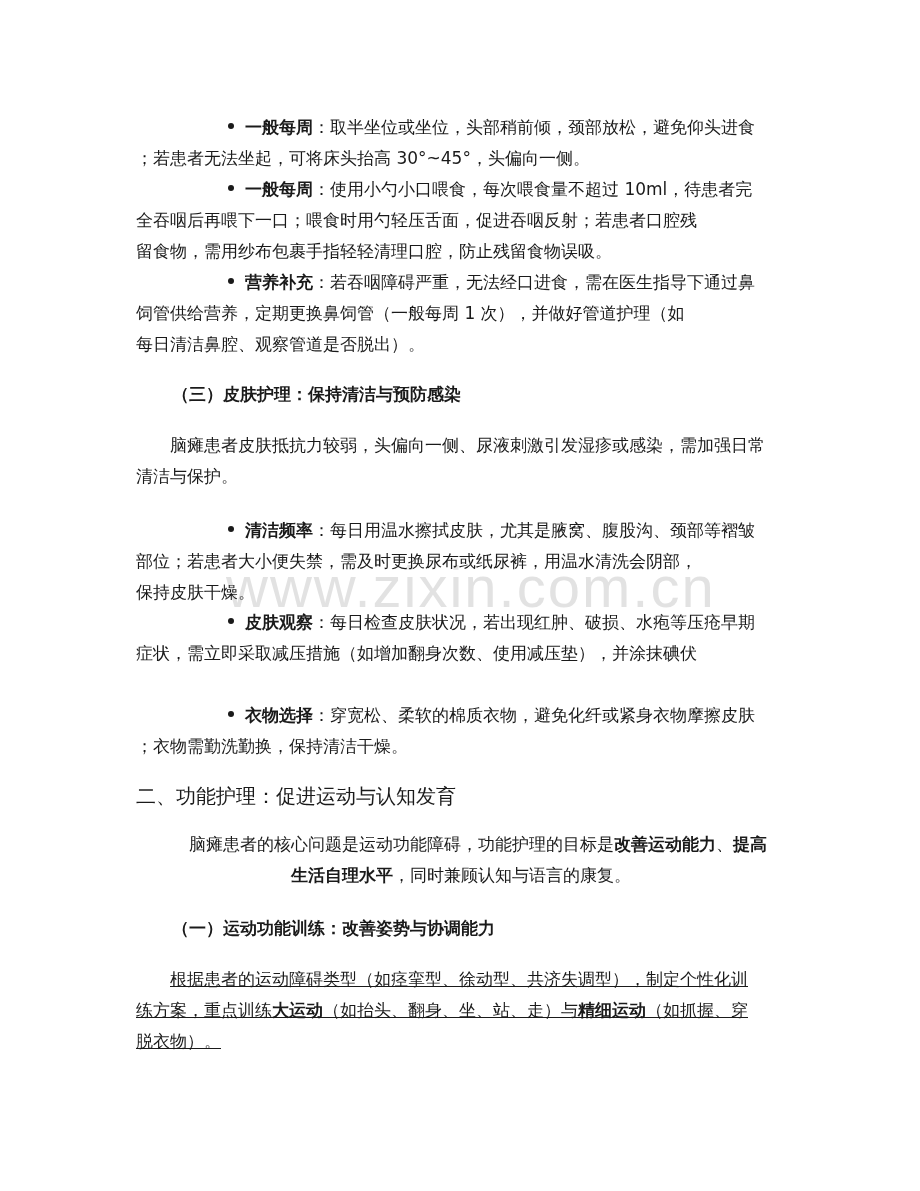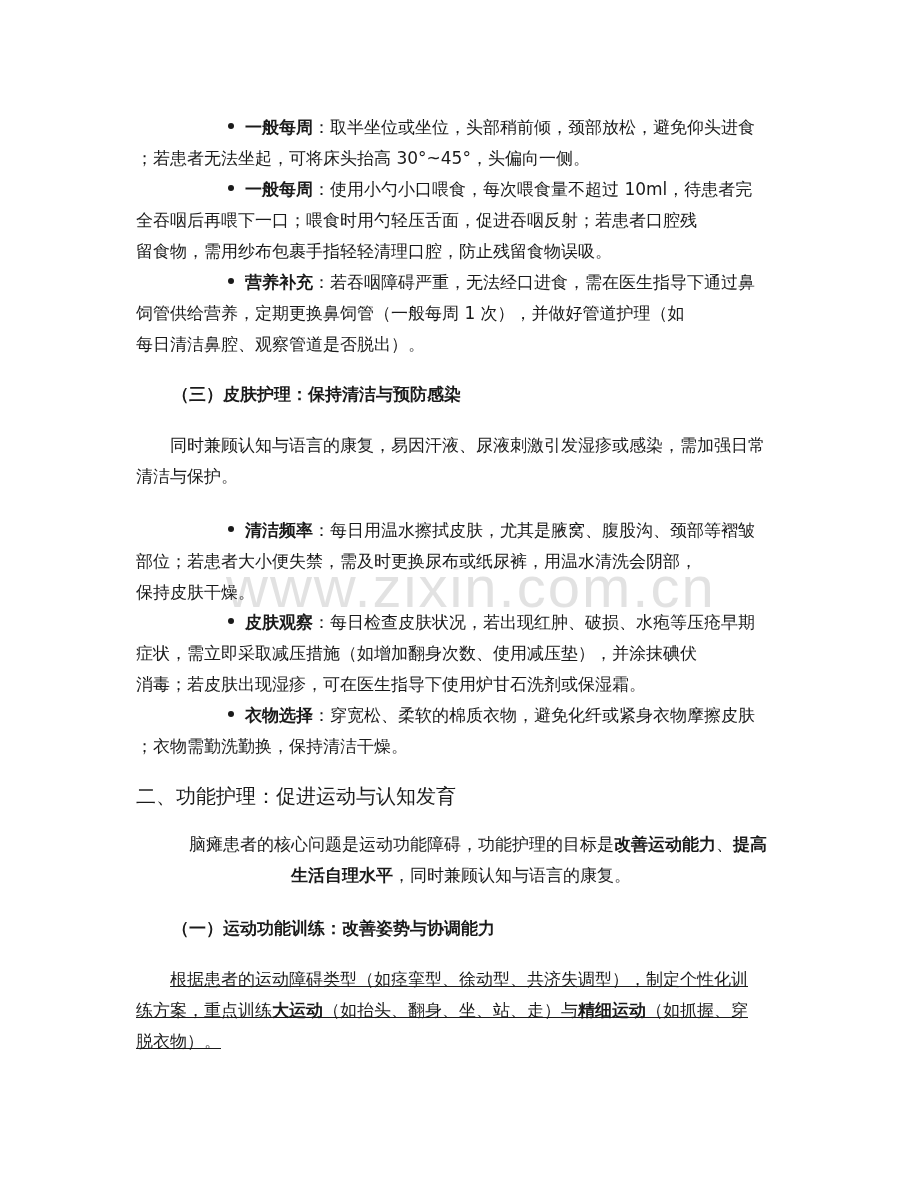--- a/index.html
+++ b/index.html
@@ -103,34 +103,33 @@
 
   <div class="block bullet-block" style="top:267px;">
     <span class="bullet-line"><span class="bullet-dot"></span><b>营养补充</b><span>：若吞咽障碍严重，无法经口进食，需在医生指导下通过鼻</span></span>
     <span class="bullet-line">饲管供给营养，定期更换鼻饲管（一般每周 1 次），并做好管道护理（如</span>
     <span class="bullet-line">每日清洁鼻腔、观察管道是否脱出）。</span>
   </div>
 
   <div class="sub-heading" style="top:379px;">（三）皮肤护理：保持清洁与预防感染</div>
 
   <div class="block" style="top:430px;">
-    <span class="bullet-line indent-first">同时兼顾认知与语言的康复，易因汗液、尿液刺激引发湿疹或感染，需加强日常</span>
+    <span class="bullet-line indent-first">脑瘫患者皮肤抵抗力较弱，头偏向一侧、尿液刺激引发湿疹或感染，需加强日常</span>
     <span class="bullet-line">清洁与保护。</span>
   </div>
 
   <div class="block bullet-block" style="top:515px;">
     <span class="bullet-line"><span class="bullet-dot"></span><b>清洁频率</b><span>：每日用温水擦拭皮肤，尤其是腋窝、腹股沟、颈部等褶皱</span></span>
     <span class="bullet-line">部位；若患者大小便失禁，需及时更换尿布或纸尿裤，用温水清洗会阴部，</span>
     <span class="bullet-line">保持皮肤干燥。</span>
   </div>
 
   <div class="block bullet-block" style="top:607px;">
     <span class="bullet-line"><span class="bullet-dot"></span><b>皮肤观察</b><span>：每日检查皮肤状况，若出现红肿、破损、水疱等压疮早期</span></span>
     <span class="bullet-line">症状，需立即采取减压措施（如增加翻身次数、使用减压垫），并涂抹碘伏</span>
-    <span class="bullet-line">消毒；若皮肤出现湿疹，可在医生指导下使用炉甘石洗剂或保湿霜。</span>
   </div>
 
   <div class="block bullet-block" style="top:700px;">
     <span class="bullet-line"><span class="bullet-dot"></span><b>衣物选择</b><span>：穿宽松、柔软的棉质衣物，避免化纤或紧身衣物摩擦皮肤</span></span>
     <span class="bullet-line">；衣物需勤洗勤换，保持清洁干燥。</span>
   </div>
 
   <div class="section-heading" style="top:780px;">二、功能护理：促进运动与认知发育</div>
 
   <div class="block" style="top:829px;text-align:center;">

